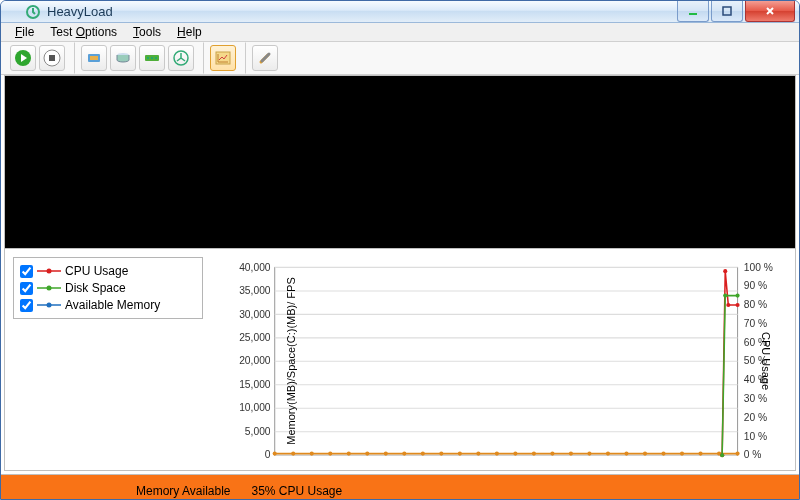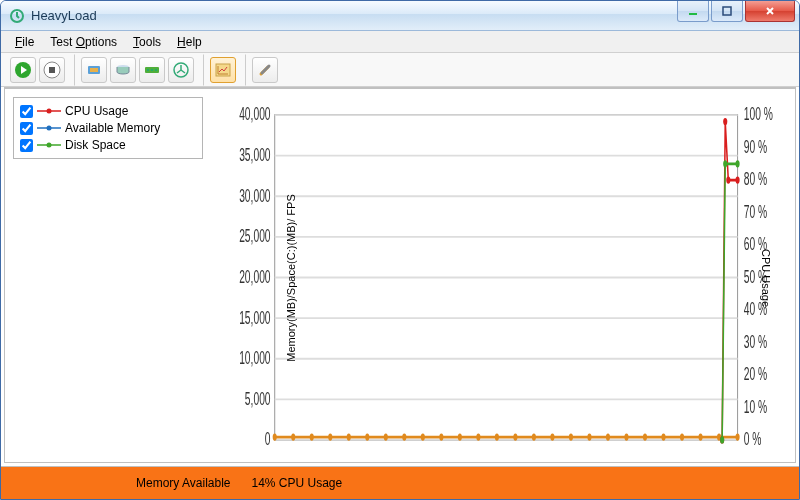--- a/index.html
+++ b/index.html
@@ -12,21 +12,21 @@
     border: 1px solid #3f6aa6;
     border-radius: 6px 6px 0 0;
     background: #fff;
     display: flex; flex-direction: column;
     overflow: hidden;
   }
   .titlebar {
     height: 30px;
     background: linear-gradient(to bottom, #f6fbff 0%, #dbeaf9 45%, #c7ddf2 46%, #e2eef9 100%);
     display: flex; align-items: center;
-    padding: 0 0 0 8px;
+    padding: 0 0 0 24px;
     border-bottom: 1px solid #9cb9da;
   }
   .titlebar .app-icon { width: 16px; height: 16px; margin-right: 6px; }
   .titlebar .title { flex: 1; color: #1b3a57; font-size: 13px; }
   .win-buttons { display: flex; height: 100%; }
   .win-btn {
     width: 32px; height: 22px;
     margin-top: -1px;
     border: 1px solid #7a9ccb; border-top: none;
     border-radius: 0 0 3px 3px;
@@ -67,21 +67,21 @@
     width: 26px; height: 26px;
     border: 1px solid #c9c9c9;
     border-radius: 3px;
     background: linear-gradient(to bottom,#fff,#ececec);
     display: flex; align-items: center; justify-content: center;
   }
   .tool-btn.active { border-color: #e0a030; background: linear-gradient(to bottom,#fff2d6,#ffe1a8); }
   .tool-btn svg { width: 18px; height: 18px; }
 
   
-  .client { flex:1; display:flex; border: 1px solid #c0c0c0; margin:0 3px 3px 3px; }
+  .client { flex:1; display:flex; flex-direction:column; border: 1px solid #c0c0c0; margin:0 3px 3px 3px; }
   .black-view { height: 172px; background:#000; }
   .chart-area {
     flex:1; display:flex; border-top:1px solid #c0c0c0; padding:8px 6px 4px 8px; gap:10px;
   }
   .left-panel { width: 190px; display:flex; flex-direction:column; gap:14px; }
   .legend-box {
     border:1px solid #b5b5b5; padding:6px 6px 6px 6px;
     display:flex; flex-direction:column; gap:3px;
     font-size:12px;
   }
@@ -239,35 +239,35 @@
                   <line x1="0" y1="5" x2="24" y2="5" stroke="#d91e1e" stroke-width="1.5"></line>
                   <circle cx="12" cy="5" r="2.5" fill="#d91e1e"></circle>
                 </svg>
               </span>
             <span>CPU Usage</span>
           </label>
           <label class="legend-row">
             <input type="checkbox" checked="" style="">
             <span class="legend-marker">
                 <svg viewBox="0 0 24 10">
+                  <line x1="0" y1="5" x2="24" y2="5" stroke="#3fa62a" stroke-width="1.5"></line>
+                  <circle cx="12" cy="5" r="2.5" fill="#3fa62a"></circle>
+                </svg>
+              </span>
+            <span>Disk Space</span>
+          </label>
+          <label class="legend-row">
+            <input type="checkbox" checked="" style="">
+            <span class="legend-marker">
+                <svg viewBox="0 0 24 10">
                   <line x1="0" y1="5" x2="24" y2="5" stroke="#1f6fbf" stroke-width="1.5"></line>
                   <circle cx="12" cy="5" r="2.5" fill="#1f6fbf"></circle>
                 </svg>
               </span>
             <span>Available Memory</span>
-          </label>
-          <label class="legend-row">
-            <input type="checkbox" checked="" style="">
-            <span class="legend-marker">
-                <svg viewBox="0 0 24 10">
-                  <line x1="0" y1="5" x2="24" y2="5" stroke="#3fa62a" stroke-width="1.5"></line>
-                  <circle cx="12" cy="5" r="2.5" fill="#3fa62a"></circle>
-                </svg>
-              </span>
-            <span>Disk Space</span>
           </label>
         </div>
 
       </div>
 
       <div class="chart">
         <div class="axis-label-left">Memory(MB)/Space(C:)(MB)/ FPS</div>
         <div class="axis-label-right">CPU Usage</div>
         <svg viewBox="0 0 560 200" preserveAspectRatio="none">
 
@@ -357,16 +357,16 @@
               </g>
           </g>
         </svg>
       </div>
     </div>
   </div>
 
   <div class="statusbar">
     <span class="spacer"></span>
     <span class="cell">Memory Available</span>
-    <span class="cell">14% CPU Usage</span>
+    <span class="cell">35% CPU Usage</span>
   </div>
 
 </div>
 
 </body></html>

